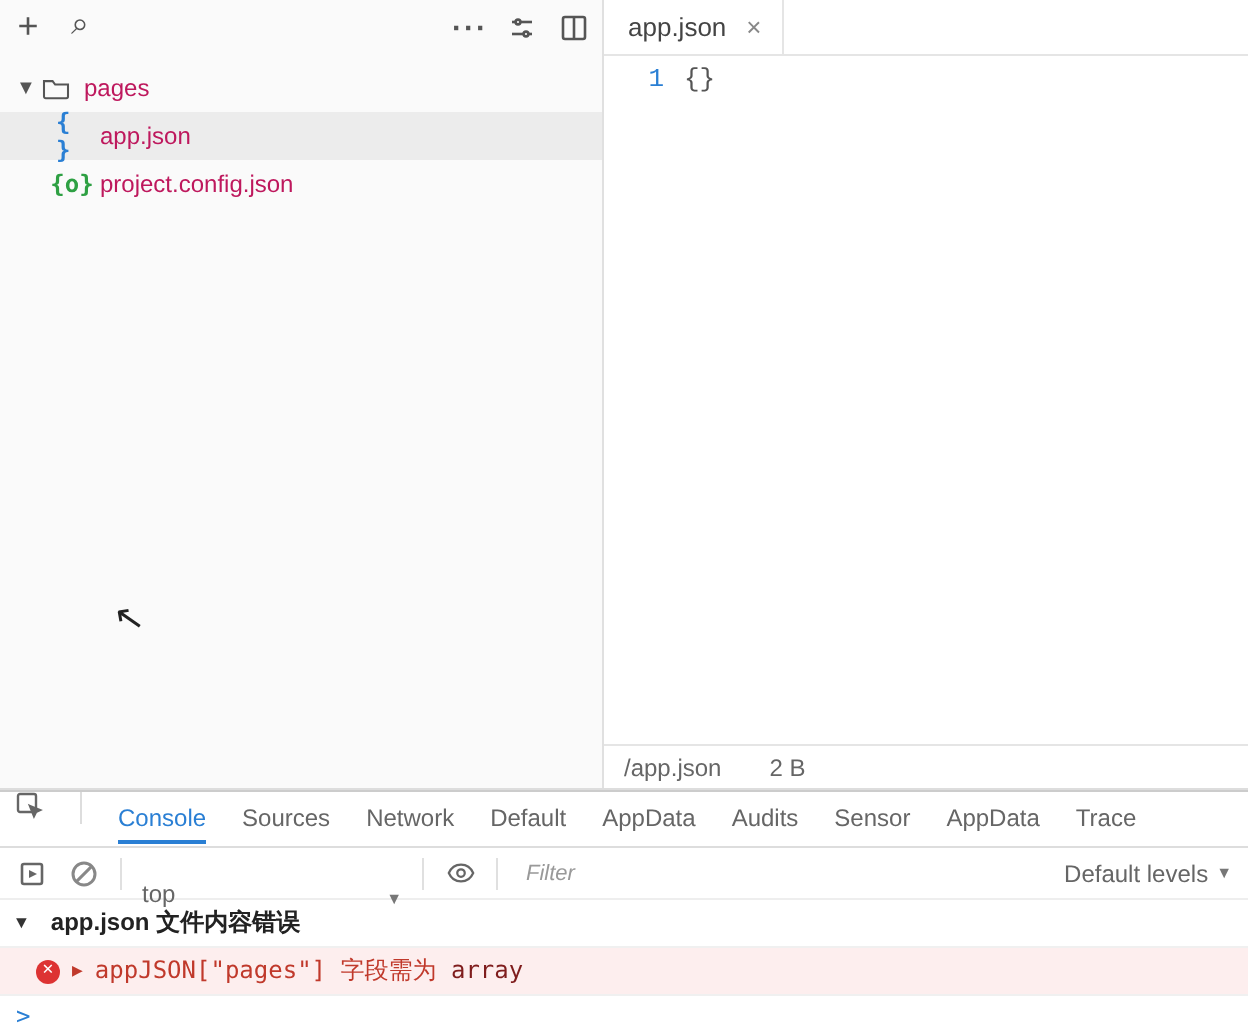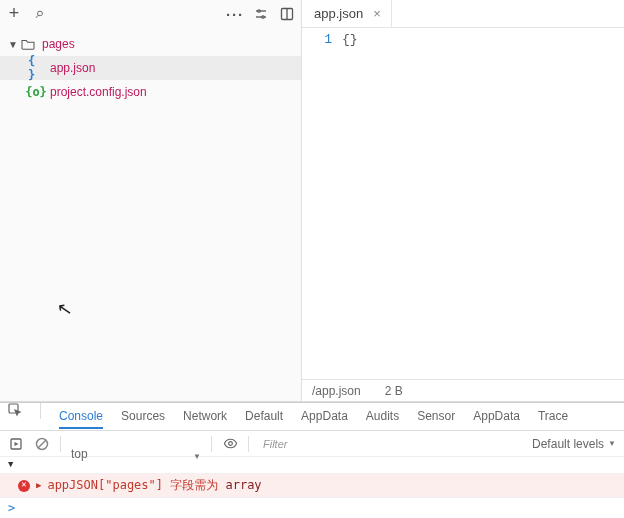--- a/index.html
+++ b/index.html
@@ -407,20 +407,21 @@
       <input class="dt-filter" placeholder="Filter" style="">
       <span class="levels">
         <span>Default levels</span>
         <span class="dd-arrow">▼</span>
       </span>
     </div>
 
     <div class="console-pane">
       <div class="console-line">
         <span class="toggle">▼</span>
+        <span class="src">app.json 文件内容错误</span>
       </div>
       <div class="console-line error">
         <span class="error-icon">✕</span>
         <span class="error-toggle">▶</span>
         <span class="error-text">
           <span>appJSON["pages"] 字段需为 </span><span class="array-kw">array</span>
         </span>
       </div>
       <div class="prompt-line">
         <span class="caret">&gt;</span>

